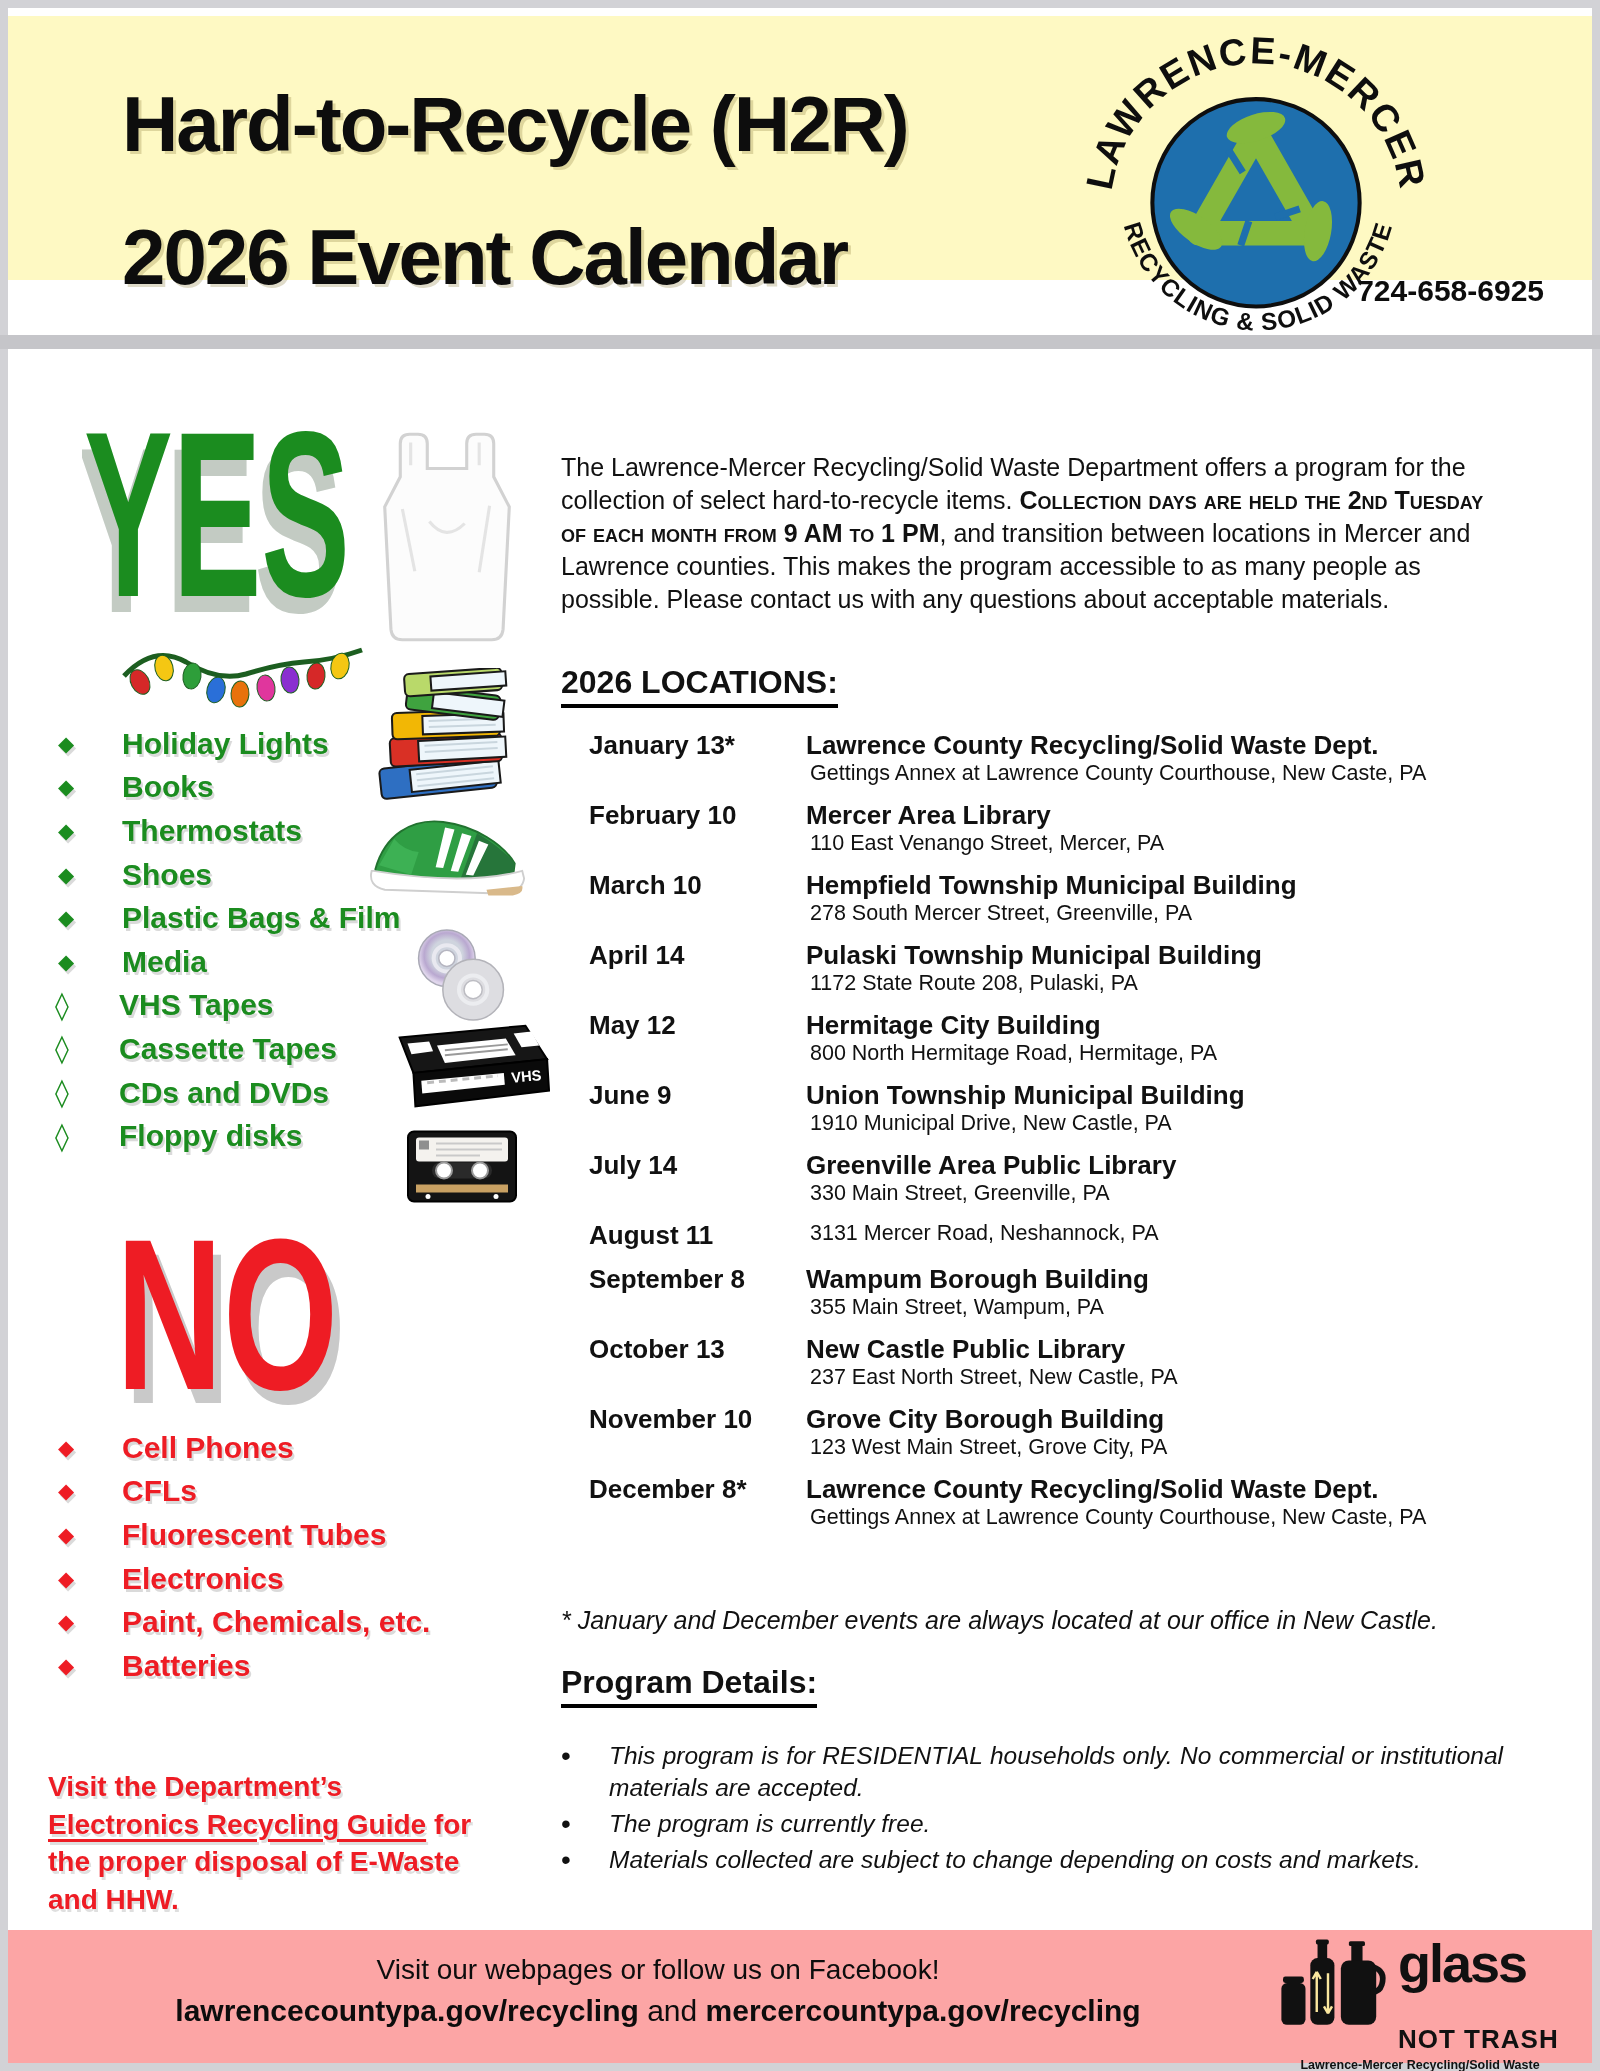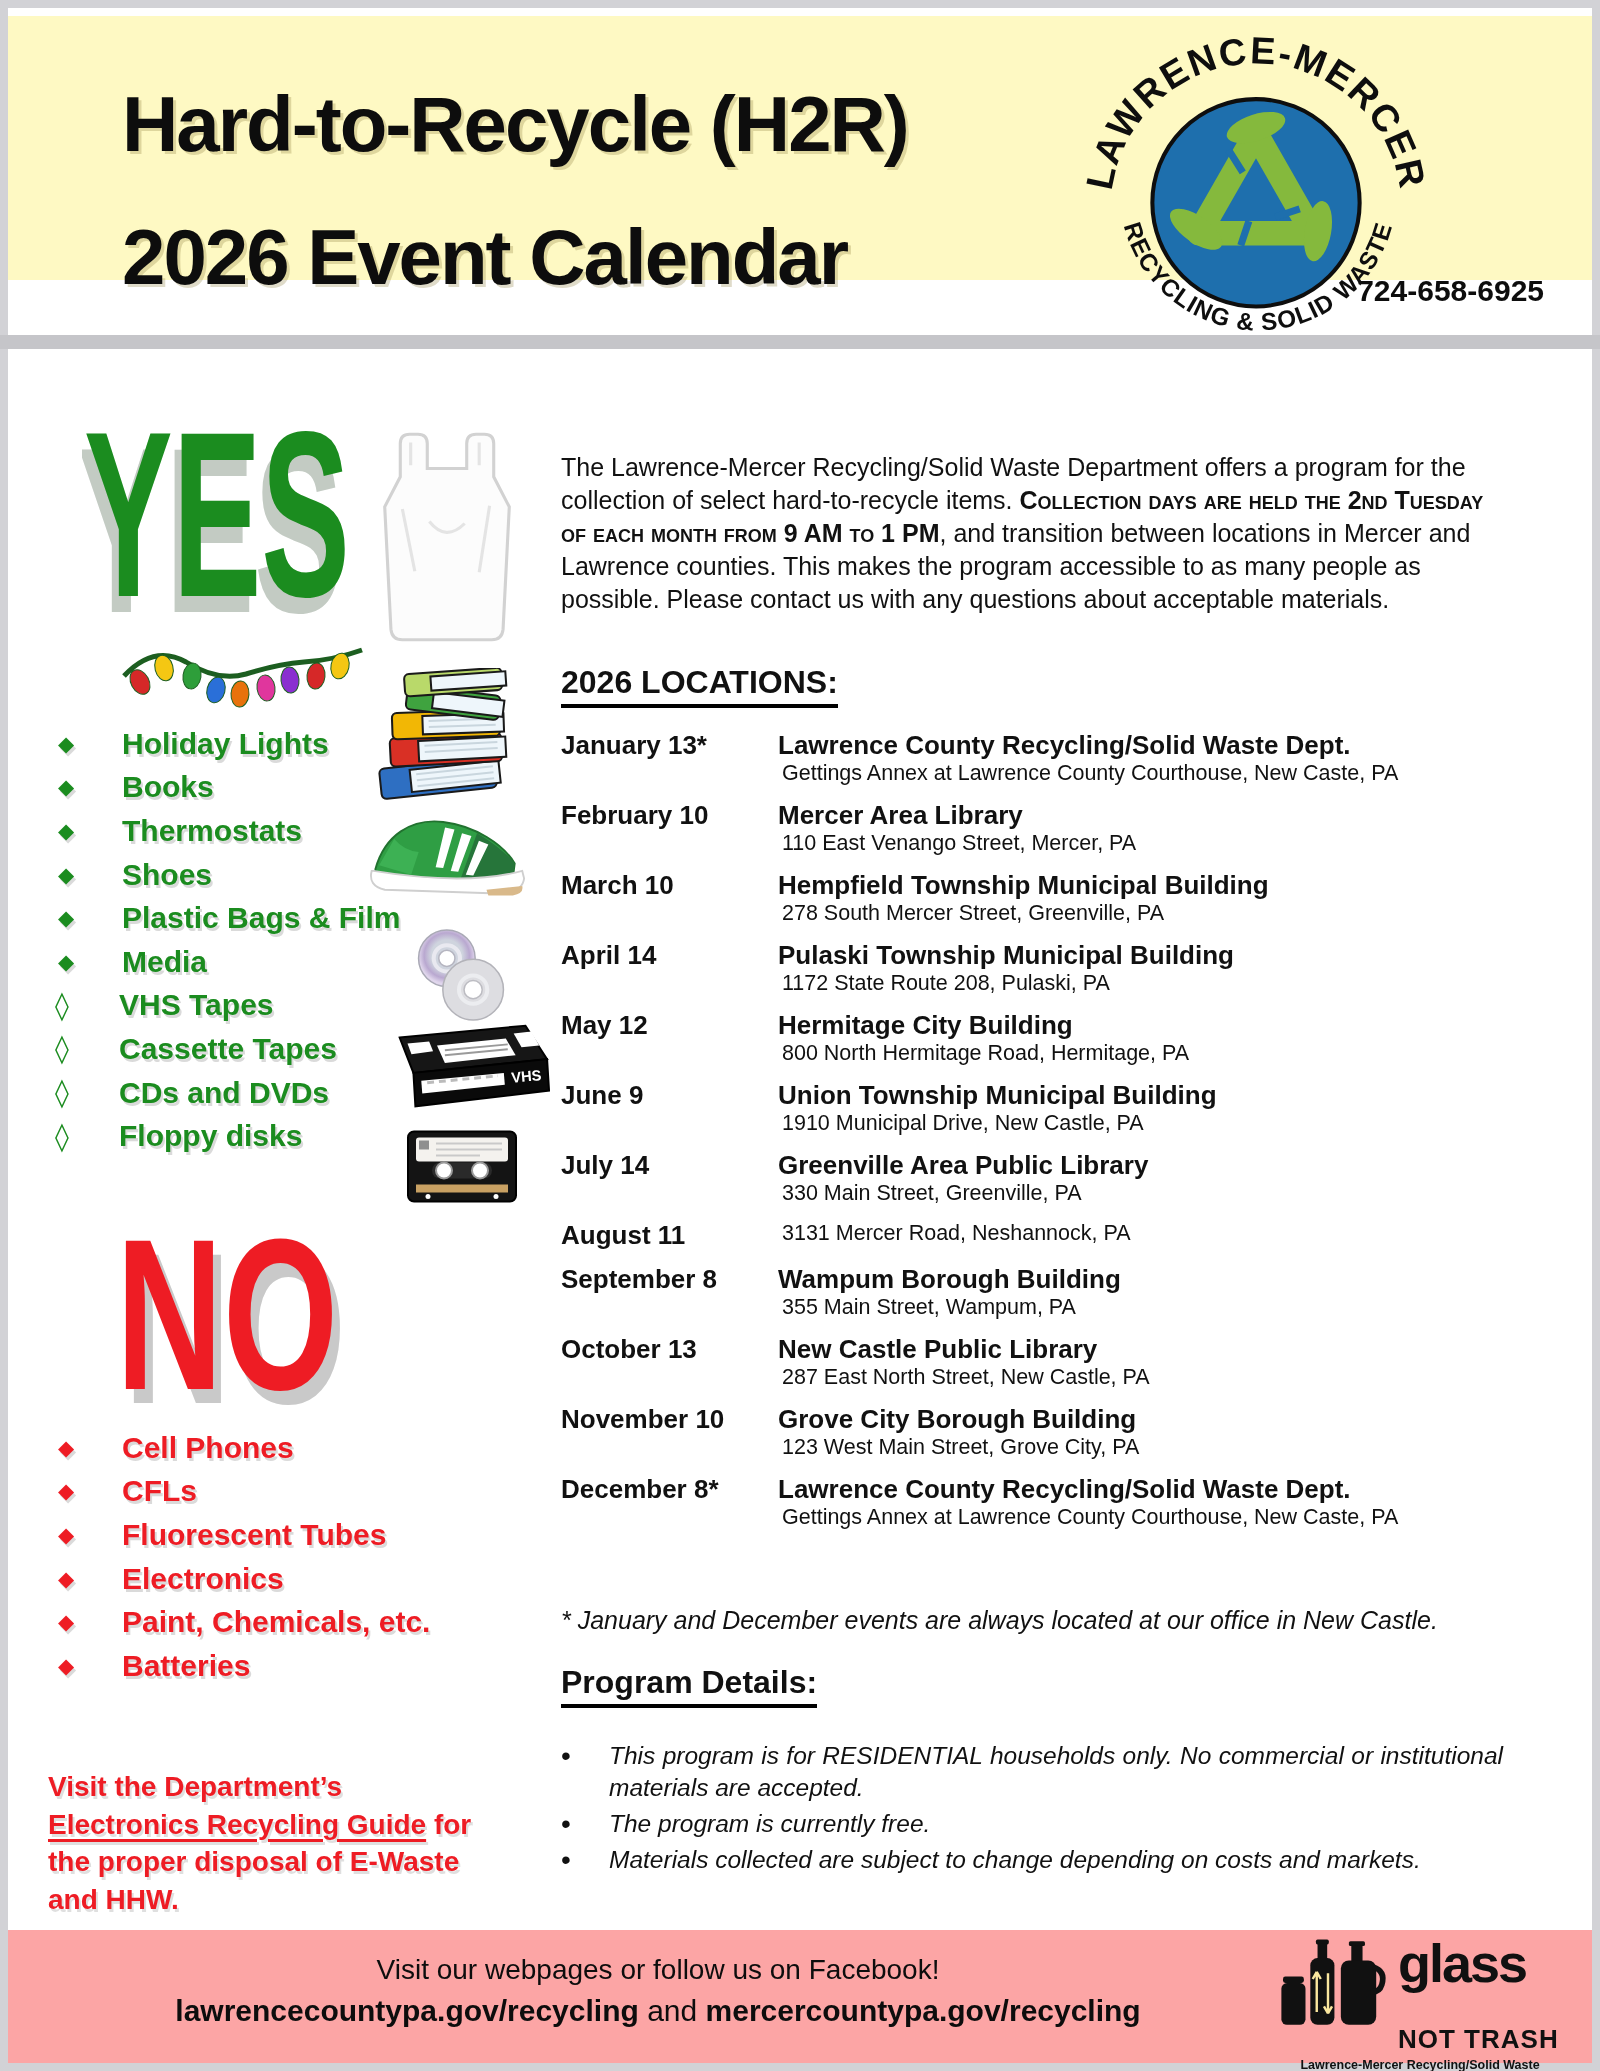--- a/index.html
+++ b/index.html
@@ -29,21 +29,21 @@
   .ewaste{position:absolute;left:40px;top:1760px;width:500px;color:#ee1c24;
           font-size:28px;font-weight:bold;line-height:37.5px;
           text-shadow:2px 3px 0 rgba(150,150,150,.3);}
   .ewaste .ulink{text-decoration:underline;text-decoration-thickness:3px;text-underline-offset:5px;}
   .art{position:absolute;}
   
   .intro{position:absolute;left:553px;top:418px;width:942px;font-size:25px;line-height:33px;}
   .sc{font-weight:bold;font-variant:small-caps;}
   .rhead{position:absolute;font-size:32px;font-weight:bold;border-bottom:4px solid #000;
          padding-bottom:3px;white-space:nowrap;}
-  .locs{position:absolute;left:553px;top:722px;width:945px;}
+  .locs{position:absolute;left:581px;top:722px;width:945px;}
   .loc{display:flex;margin-bottom:14px;}
   .loc .d{width:217px;flex:none;font-size:26px;font-weight:bold;line-height:30px;}
   .loc .v{font-size:26px;font-weight:bold;line-height:30px;}
   .loc .a{font-size:21.5px;line-height:26px;padding-left:4px;}
   .footnote{position:absolute;left:553px;top:1598px;width:945px;font-size:25px;font-style:italic;}
   .pdlist{position:absolute;left:553px;top:1732px;width:942px;list-style:none;margin:0;padding:0;
           font-size:24.5px;font-style:italic;line-height:32px;}
   .pdlist li{display:flex;margin-bottom:4px;}
   .pdlist li::before{content:"\2022";width:48px;flex:none;font-size:28px;font-style:normal;}
   .pdlist li span{flex:1;}
@@ -328,21 +328,21 @@
       <div class="d">September 8</div>
       <div>
           <div class="v">Wampum Borough Building</div>
            <div class="a">355 Main Street, Wampum, PA</div>
         </div>
     </div>
     <div class="loc">
       <div class="d">October 13</div>
       <div>
           <div class="v">New Castle Public Library</div>
-           <div class="a">287 East North Street, New Castle, PA</div>
+           <div class="a">237 East North Street, New Castle, PA</div>
         </div>
     </div>
     <div class="loc">
       <div class="d">November 10</div>
       <div>
           <div class="v">Grove City Borough Building</div>
            <div class="a">123 West Main Street, Grove City, PA</div>
         </div>
     </div>
     <div class="loc">

